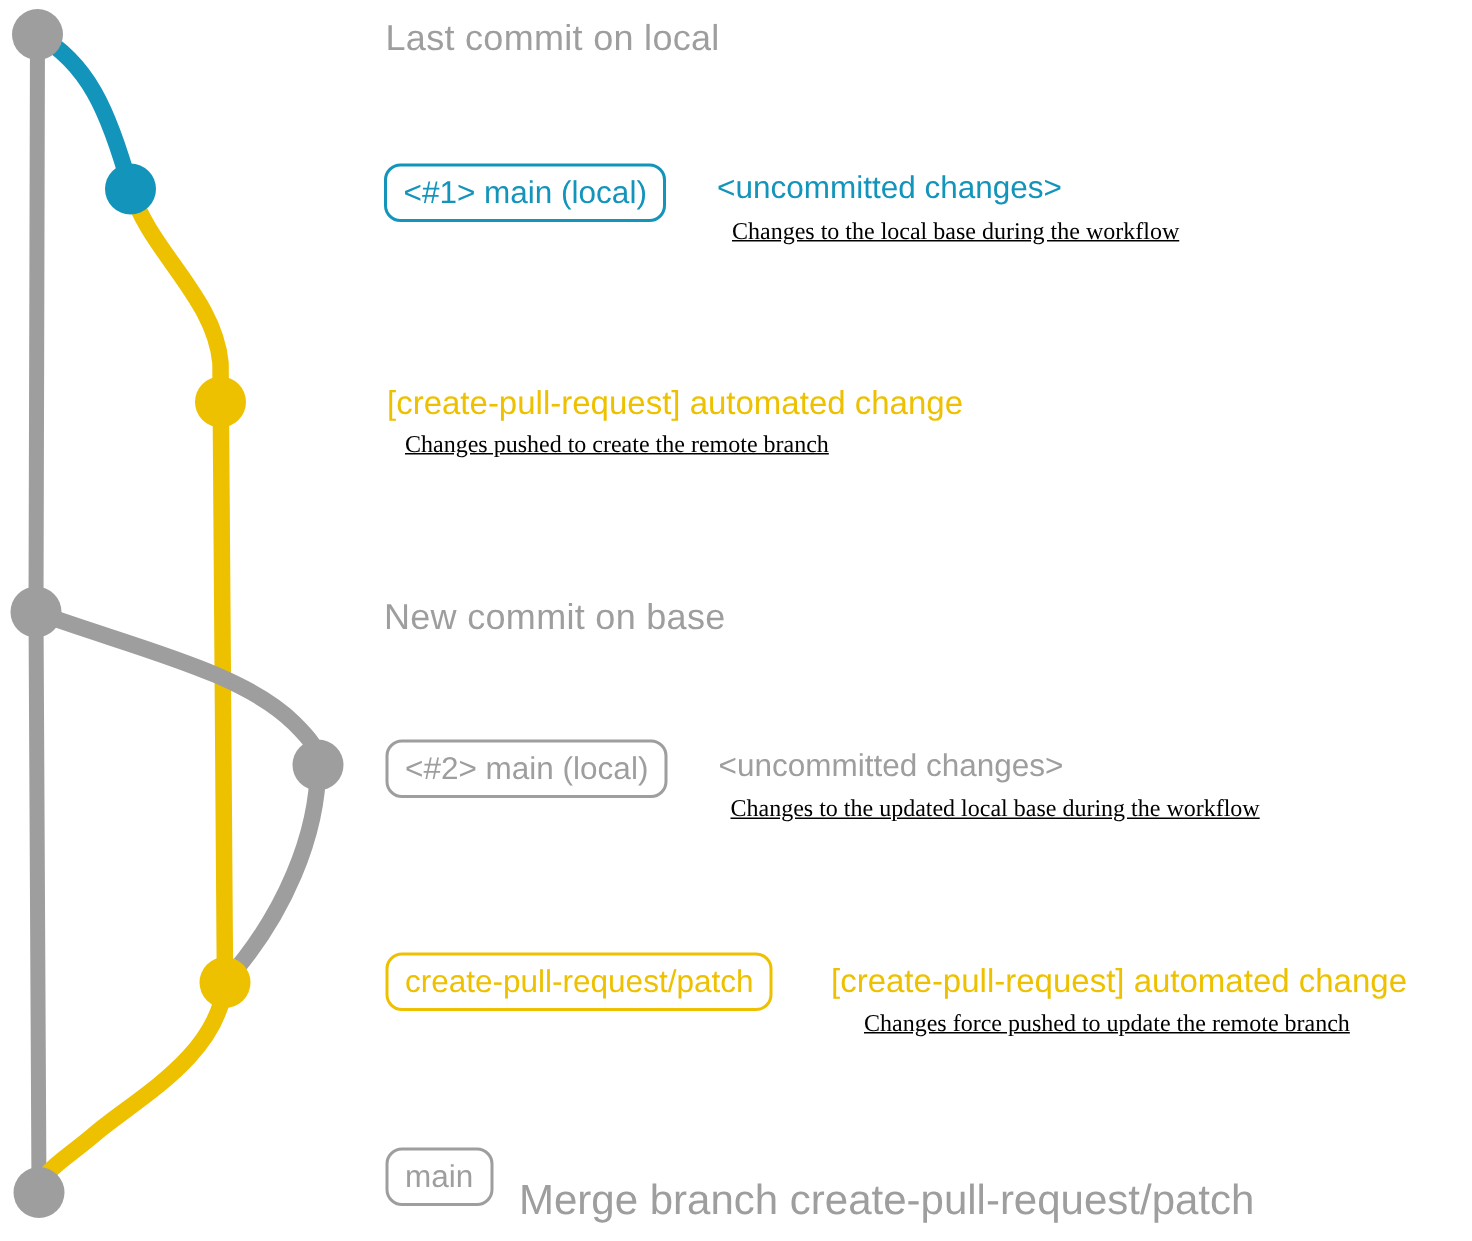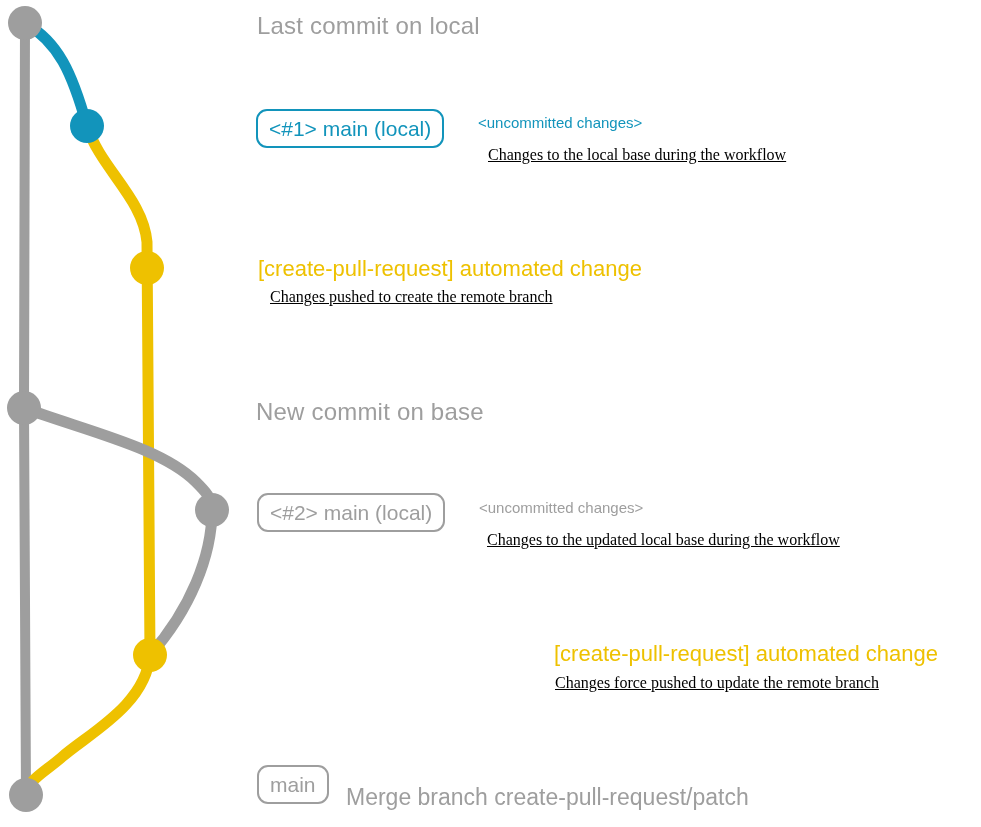--- a/index.html
+++ b/index.html
@@ -35,34 +35,34 @@
     line-height: 1.2;
     padding: 5px 11px;
     border: 2px solid;
     border-radius: 11px;
     background: #ffffff;
   }
   .badge.blue   { color: var(--blue);   border-color: var(--blue); }
   .badge.gray   { color: var(--gray);   border-color: var(--gray); }
   .badge.yellow { color: var(--yellow); border-color: var(--yellow); }
 
-  .status-text { font-size: 15px; }
+  .status-text { font-size: 21px; }
   .status-text.blue { color: var(--blue); }
   .status-text.gray { color: var(--gray); }
 
   .commit-title { font-size: 22px; color: var(--yellow); }
 
   .desc {
     font-family: "Liberation Serif", serif;
     font-size: 16px;
     color: #000000;
     text-decoration: underline;
   }
 
-  .merge-label { font-size: 23px; color: var(--gray); }
+  .merge-label { font-size: 28px; color: var(--gray); }
 </style>
 </head>
 <body>
 
 <div id="stage">
 
   <svg id="graph-svg" width="981" height="827" viewBox="0 0 981 827">
 
     <path class="trunk-path gray-stroke" d="M 25 23 L 24 408 L 26 795"></path>
 
@@ -93,19 +93,20 @@
 
   <div class="abs commit-title" style="left:258px; top:256px;">[create-pull-request] automated change</div>
   <div class="abs desc" style="left:270px; top:288px;">Changes pushed to create the remote branch</div>
 
   <div class="abs header-label" style="left:256px; top:398px;">New commit on base</div>
 
   <div class="abs badge gray" style="left:257px; top:493px;">&lt;#2&gt; main (local)</div>
   <div class="abs status-text gray" style="left:479px; top:499px;">&lt;uncommitted changes&gt;</div>
   <div class="abs desc" style="left:487px; top:531px;">Changes to the updated local base during the workflow</div>
 
+  <div class="abs badge yellow" style="left:257px; top:635px;">create-pull-request/patch</div>
   <div class="abs commit-title" style="left:554px; top:641px;">[create-pull-request] automated change</div>
-  <div class="abs desc" style="left:555px; top:674px;">Changes force pushed to update the remote branch</div>
+  <div class="abs desc" style="left:576px; top:674px;">Changes force pushed to update the remote branch</div>
 
   <div class="abs badge gray" style="left:257px; top:765px;">main</div>
   <div class="abs merge-label" style="left:346px; top:784px;">Merge branch create-pull-request/patch</div>
 
 </div>
 
 </body></html>

